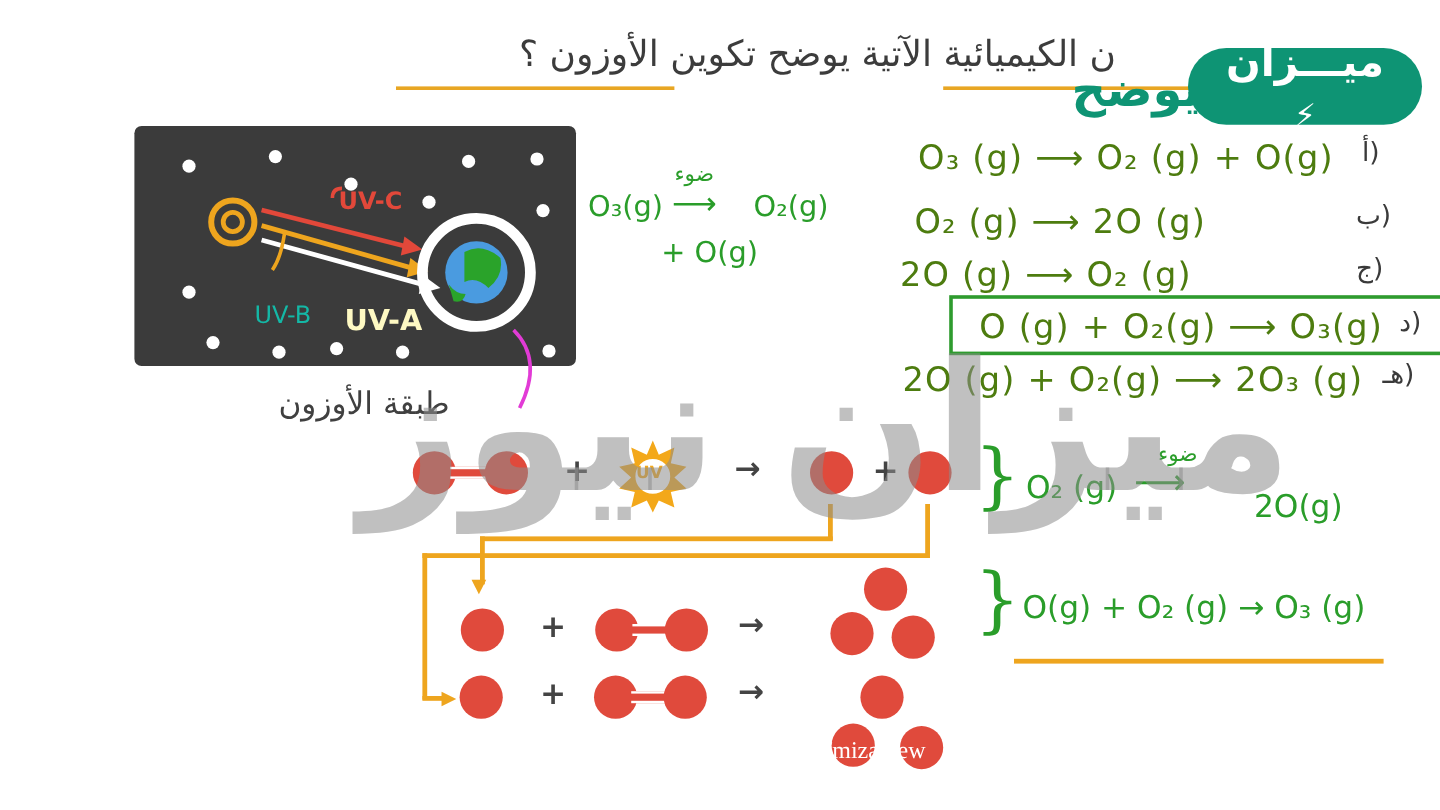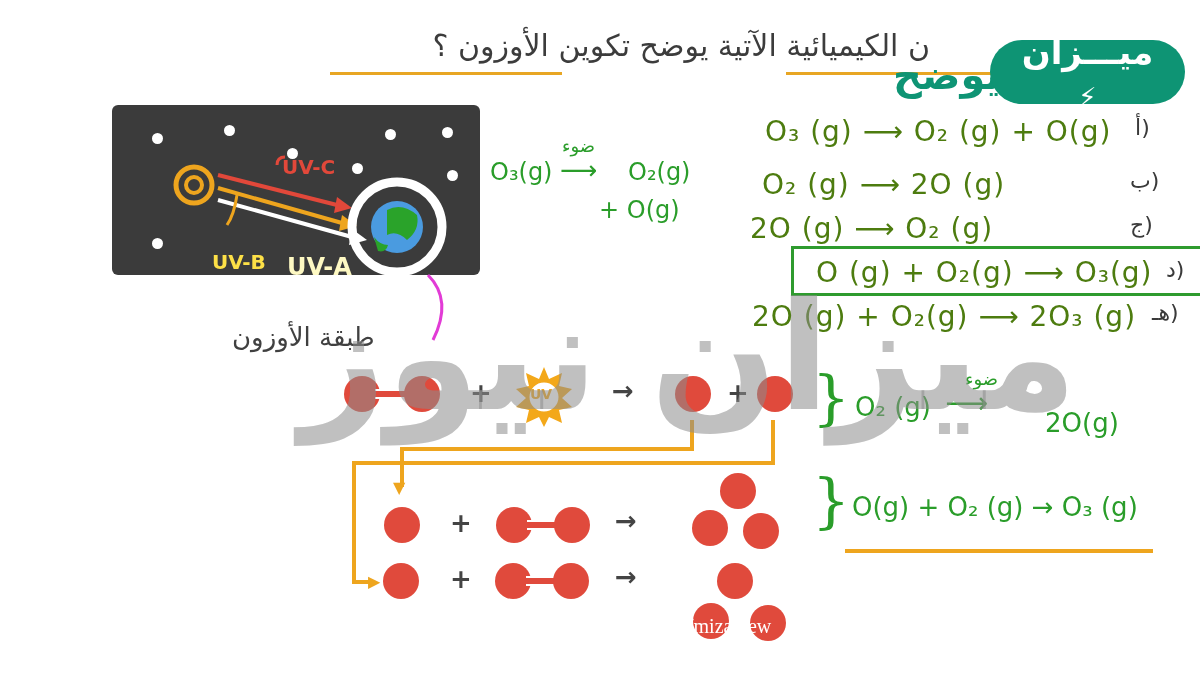--- a/index.html
+++ b/index.html
@@ -9,21 +9,21 @@
   .title { right:610px; top:28px; font-size:30px; direction:rtl; white-space:nowrap; color:#3c3c3c;margin-left:36px; }
   .title-underline { position:absolute; height:3px; background:#e8a623; }
   .logo { left:990px; top:40px; width:195px; height:64px; border-radius:32px; background:#0e9474;
           display:flex; align-items:center; justify-content:center; gap:10px; color:#fff;flex-direction:column; }
   .logo-text { font-size:34px; font-weight:bold; color:#fff; }
   .logo-bolt { font-size:26px; color:#fff; }
   .logo-word2 { left:893px; top:52px; font-size:40px; font-weight:bold; color:#0e9474; }
   .eq { font-family:"DejaVu Sans", sans-serif; font-size:28px; color:#4d7c0f; white-space:nowrap; letter-spacing:1px; }
   .opt { font-size:22px; color:#3a3a3a; }
   .boxed { border:3px solid #2e9b2e; }
-  .space { left:112px; top:105px; width:368px; height:170px; background:#3b3b3b; border-radius:6px; }
+  .space { left:112px; top:105px; width:368px; height:200px; background:#3b3b3b; border-radius:6px; }
   .star { position:absolute; width:11px; height:11px; background:#fff; border-radius:50%; }
   .green { color:#2a9d2a; }
   .magenta { color:#404040; }
   .orange-line { position:absolute; background:#eea51e; }
   .atom { position:absolute; width:36px; height:36px; background:#e04a3c; border-radius:50%; }
   .bond { position:absolute; height:6px; background:#e04a3c; border-top:2px solid #fff; border-bottom:2px solid #fff; box-sizing:content-box; }
   .op { position:absolute; font-size:26px; font-weight:bold; color:#444; }
   .brace { position:absolute; font-size:60px; color:#2a9d2a; font-family:"DejaVu Serif", serif; }
   .watermark { position:absolute; font-size:150px; color:rgba(140,140,140,0.55); font-weight:bold; letter-spacing:6px; direction:rtl; white-space:nowrap; }
 </style>
@@ -64,33 +64,33 @@
     <line x1="106" y1="95" x2="240" y2="132" stroke="#ffffff" stroke-width="4"></line>
     <polygon points="240,124 255,135 237,140" fill="#ffffff"></polygon>
     <circle cx="285" cy="122" r="45" fill="none" stroke="#ffffff" stroke-width="9"></circle>
     <circle cx="285" cy="122" r="26" fill="#4a9be0"></circle>
     <path d="M275 105 q15 -8 30 5 q3 15 -10 25 q-10 -10 -20 -5 z" fill="#2aa32a"></path>
     <path d="M262 132 q6 8 14 8 q-2 8 -10 6 z" fill="#2aa32a"></path>
     <path d="M165 60 q0 -8 8 -8" stroke="#e2483a" stroke-width="3" fill="none"></path>
     <path d="M125 90 q-3 20 -10 30" stroke="#eea51e" stroke-width="3" fill="none"></path>
   </svg>
   <div class="abs" style="left:170px;top:50px;font-size:20px;color:#e2483a;font-weight:bold">UV-C</div>
-  <div class="abs" style="left:100px;top:145px;font-size:20px;color:#fde047;font-weight:bold">UV-B</div>
+  <div class="abs" style="left:100px;top:145px;font-size:20px;color:#14b8a6;font-weight:normal">UV-B</div>
   <div class="abs" style="left:175px;top:148px;font-size:24px;color:#fef9c3;font-weight:bold">UV-A</div>
 </div>
 <svg class="abs" style="left:410px;top:270px" width="60" height="80">
   <path d="M18 5 q25 25 5 65" stroke="#e23bd6" stroke-width="3" fill="none"></path>
 </svg>
 <div class="abs magenta" style="left:232px;top:322px;font-size:26px;direction:rtl">طبقة الأوزون</div>
 
 <div class="abs green" style="left:490px;top:158px;font-size:24px">O₃(g)</div>
 <div class="abs green" style="left:562px;top:135px;font-size:18px">ضوء</div>
 <div class="abs green" style="left:560px;top:155px;font-size:26px">⟶</div>
 <div class="abs green" style="left:628px;top:158px;font-size:24px">O₂(g)</div>
-<div class="abs green" style="left:599px;top:196px;font-size:24px">+ O(g)</div>
+<div class="abs green" style="left:551px;top:196px;font-size:24px">+ O(g)</div>
 
 <div class="abs eq" style="left:765px;top:115px">O₃ (g) ⟶ O₂ (g) + O(g)</div>
 <div class="abs opt" style="left:1135px;top:115px">أ)</div>
 <div class="abs eq" style="left:762px;top:168px">O₂ (g) ⟶ 2O (g)</div>
 <div class="abs opt" style="left:1130px;top:168px">ب)</div>
 <div class="abs eq" style="left:750px;top:212px">2O (g) ⟶ O₂ (g)</div>
 <div class="abs opt" style="left:1130px;top:212px">ج)</div>
 <div class="abs boxed" style="left:791px;top:246px;width:415px;height:44px">
   <div class="abs eq" style="left:22px;top:7px">O (g) +  O₂(g) ⟶ O₃(g)</div>
   <div class="abs opt" style="left:372px;top:8px">د)</div>

